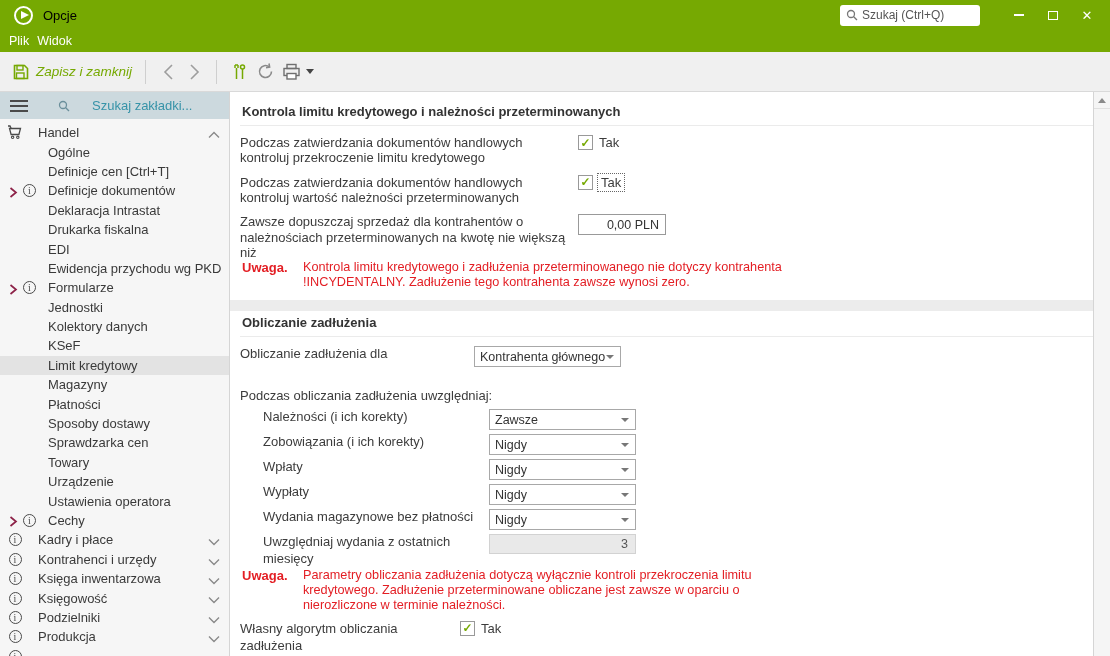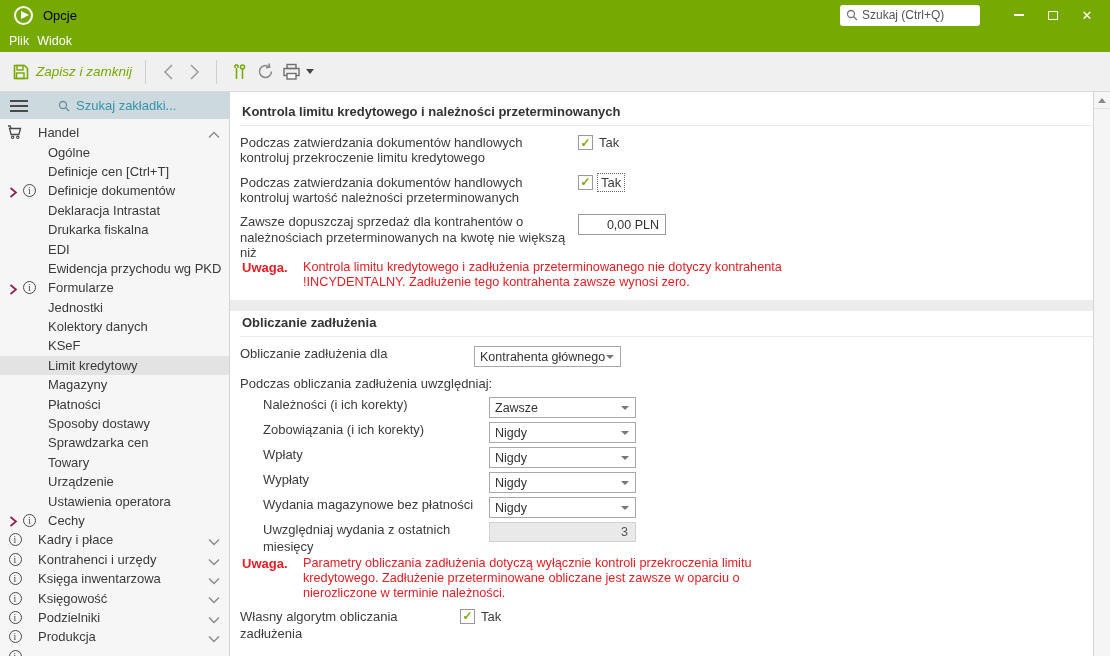--- a/index.html
+++ b/index.html
@@ -32,21 +32,21 @@
   .tb-caret { border-left:4px solid transparent; border-right:4px solid transparent; border-top:5px solid #444; margin-left:2px; }
 
   
   .app-body { display:flex; height:564px; }
 
   
   .sidebar { width:230px; border-right:1px solid #d5d5d5; background:#f6f6f6; display:flex; flex-direction:column; flex:0 0 auto; }
   .sidebar-head { height:27px; background:#ccd9de; display:flex; align-items:center; flex:0 0 auto; }
   .hamburger { width:30px; display:flex; flex-direction:column; gap:3px; padding-left:10px; }
   .hamburger i { display:block; width:18px; height:2px; background:#4a4a4a; }
-  .side-search { display:flex; align-items:center; gap:6px; margin-left:28px; }
+  .side-search { display:flex; align-items:center; gap:22px; margin-left:28px; }
   .side-search span { color:#3793a8; font-size:13px; }
   .tree { flex:1; overflow:hidden; padding-top:4px; }
   .tree-row { height:19.4px; position:relative; display:flex; align-items:center; font-size:13px; color:#3a3a3a; }
   .tree-row.selected { background:#e3e3e3; }
   .tree-row .lbl { white-space:nowrap; }
   .lv0 .g-icon { position:absolute; left:6px; width:18px; display:flex; justify-content:center; }
   .lv0 .lbl { margin-left:38px; }
   .lv1 .lbl { margin-left:48px; }
   .chev { position:absolute; right:9px; top:4px; }
   .expander { position:absolute; left:9px; top:4.5px; }
@@ -375,21 +375,21 @@
           <div class="flabel">Obliczanie zadłużenia dla</div>
           <div class="fctrl">
             <div class="dropdown">
               <span>Kontrahenta głównego</span>
               <span class="dd-arrow"></span>
             </div>
           </div>
         </div>
 
         <div class="frow">
-          <div class="flabel" style="width:auto;">Podczas obliczania zadłużenia uwzględniaj:</div>
+          <div class="flabel" style="width:auto;margin-top:12px;">Podczas obliczania zadłużenia uwzględniaj:</div>
         </div>
 
         <div id="dd-rows">
             <div class="frow sub">
               <div class="flabel">Należności (i ich korekty)</div>
               <div class="fctrl">
                 <div class="dropdown">
                   <span>Zawsze</span>
                   <span class="dd-arrow"></span>
                 </div>

